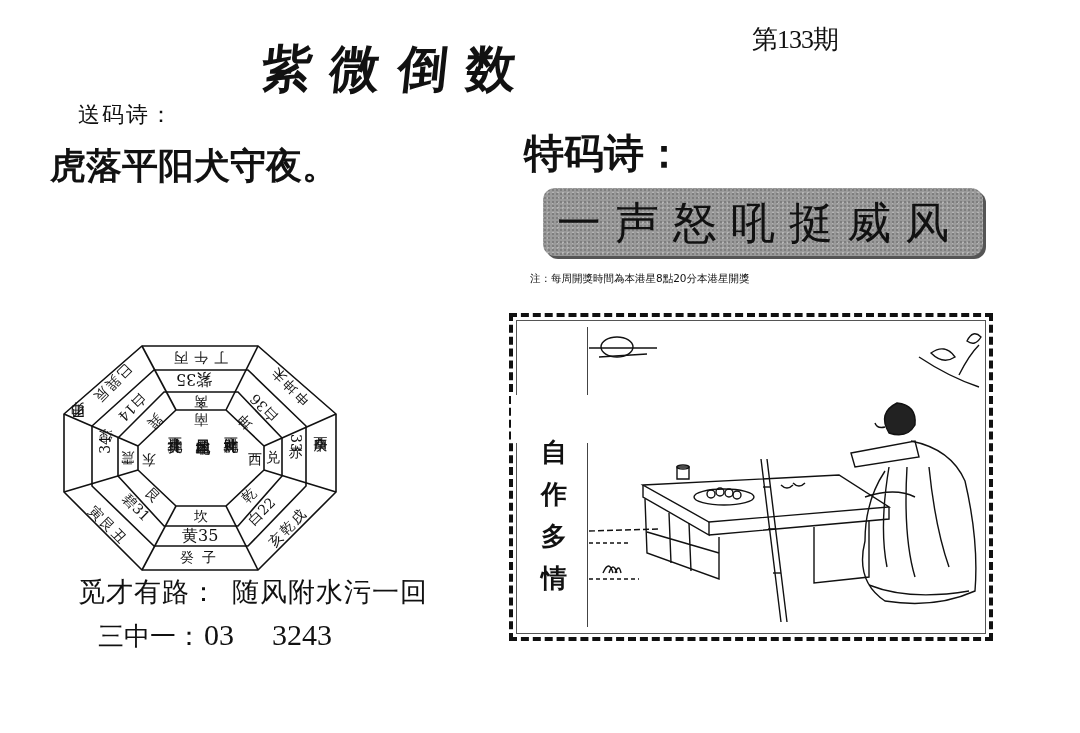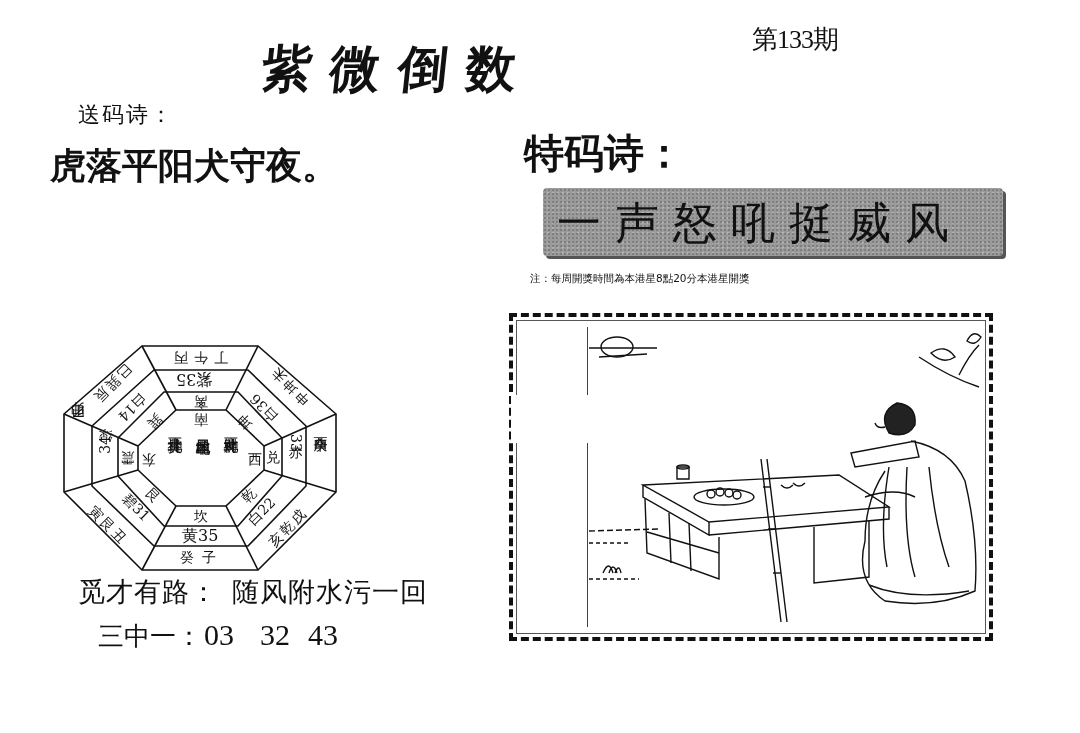--- a/index.html
+++ b/index.html
@@ -10,48 +10,48 @@
   .issue { left: 752px; top: 22px; font-size: 26px; font-family: "Liberation Serif", serif; letter-spacing: -1px; }
   .title { left: 262px; top: 36px; font-size: 50px; font-weight: bold; letter-spacing: 18px;
            font-family: "DejaVu Serif", serif; transform: skewX(-6deg); }
 
   .sub-label { left: 78px; top: 100px; font-size: 22px; letter-spacing: 2px; }
   .poem { left: 50px; top: 140px; font-size: 36px; font-weight: bold; line-height: 51px;
           font-family: "DejaVu Sans", sans-serif; letter-spacing: 0px; }
 
   .special-label { left: 524px; top: 126px; font-size: 40px; font-weight: bold;
                    font-family: "DejaVu Sans", sans-serif; }
-  .special-box { left: 543px; top: 188px; width: 440px; height: 68px; border-radius: 4px;
+  .special-box { left: 543px; top: 188px; width: 440px; height: 68px; border-radius: 12px;
                  background: #9a9a9a;
                  background-image: radial-gradient(#7e7e7e 1px, transparent 1px), radial-gradient(#b5b5b5 1px, transparent 1px);
                  background-size: 4px 4px, 5px 5px; background-position: 0 0, 2px 2px;
-                 box-shadow: 3px 3px 0 #555; padding-left: 20px; }
+                 box-shadow: 3px 3px 0 #555; }
   .special-text { position: absolute; left: 14px; top: 6px; font-size: 44px; letter-spacing: 14px; color: #111; }
 
   .note { left: 530px; top: 272px; font-size: 10.5px; font-family: "DejaVu Sans", sans-serif; }
 
   .pic { left: 509px; top: 313px; width: 484px; height: 328px; border: 4px dashed #111; box-sizing: border-box; }
   .pic-inner { position: absolute; left: 3px; top: 3px; right: 3px; bottom: 3px; border: 1px solid #555; }
   .pic-side { position: absolute; left: 10px; top: 10px; width: 64px; bottom: 10px; border-right: 1px solid #444; }
   .pic-side .gap { position: absolute; left: -12px; top: 68px; width: 78px; height: 48px; background: #fff; }
   .pic-caption { position: absolute; left: 26px; top: 114px; font-size: 26px; line-height: 42px;
                  width: 30px; text-align: center; font-weight: bold; }
   .pic-svg { position: absolute; left: 76px; top: 0; }
 
   .octagon-wrap { left: 58px; top: 342px; width: 282px; height: 230px; }
   .octagon-wrap svg { position: absolute; left: 0; top: 0; }
   .oct-t { position: absolute; font-size: 14px; line-height: 15px; color: #111; }
   .oct-center { position: absolute; font-size: 15px; line-height: 17px; writing-mode: vertical-rl; }
 
   .path-line { left: 78px; top: 574px; font-size: 27px; letter-spacing: 1px; font-family: "DejaVu Sans", sans-serif; }
   .path-line .v { margin-left: 14px; }
   .nums { left: 98px; top: 618px; font-size: 26px; font-family: "DejaVu Sans", sans-serif; }
-  .nums .n { font-family: "Liberation Serif", serif; font-size: 30px; margin-left: 18px; }
+  .nums .n { font-family: "Liberation Serif", serif; font-size: 30px; }
   .nums .n1 { margin-left: 2px; }
-  .nums .n2 { margin-left: 26px; }
+  .nums .n2 { margin-left: 38px; }
 </style>
 </head>
 <body>
 
 <div class="abs issue">第133期</div>
 <div class="abs title">紫微倒数</div>
 
 <div class="abs sub-label">送码诗：</div>
 <div class="abs poem">
   <div>虎落平阳犬守夜。</div>
@@ -62,20 +62,21 @@
   <span class="special-text">一声怒吼挺威风</span>
 </div>
 
 <div class="abs note">注：每周開獎時間為本港星8點20分本港星開獎</div>
 
 <div class="abs pic">
   <div class="pic-inner"></div>
   <div class="pic-side">
     <div class="gap"></div>
   </div>
+  <div class="pic-caption">自作多情</div>
   <svg class="pic-svg" width="400" height="320" viewBox="0 0 400 320" fill="none" stroke="#111" stroke-width="1.4">
 
     <ellipse cx="28" cy="30" rx="16" ry="10"></ellipse>
     <line x1="0" y1="31" x2="68" y2="31"></line>
     <line x1="10" y1="40" x2="58" y2="37"></line>
 
     <line x1="0" y1="214" x2="70" y2="212" stroke-dasharray="6 3"></line>
     <line x1="0" y1="226" x2="40" y2="226" stroke-dasharray="4 3"></line>
 
     <path d="M14 256 q6 -14 10 0 M20 256 q4 -12 8 0 M26 256 q4 -10 6 0"></path>

